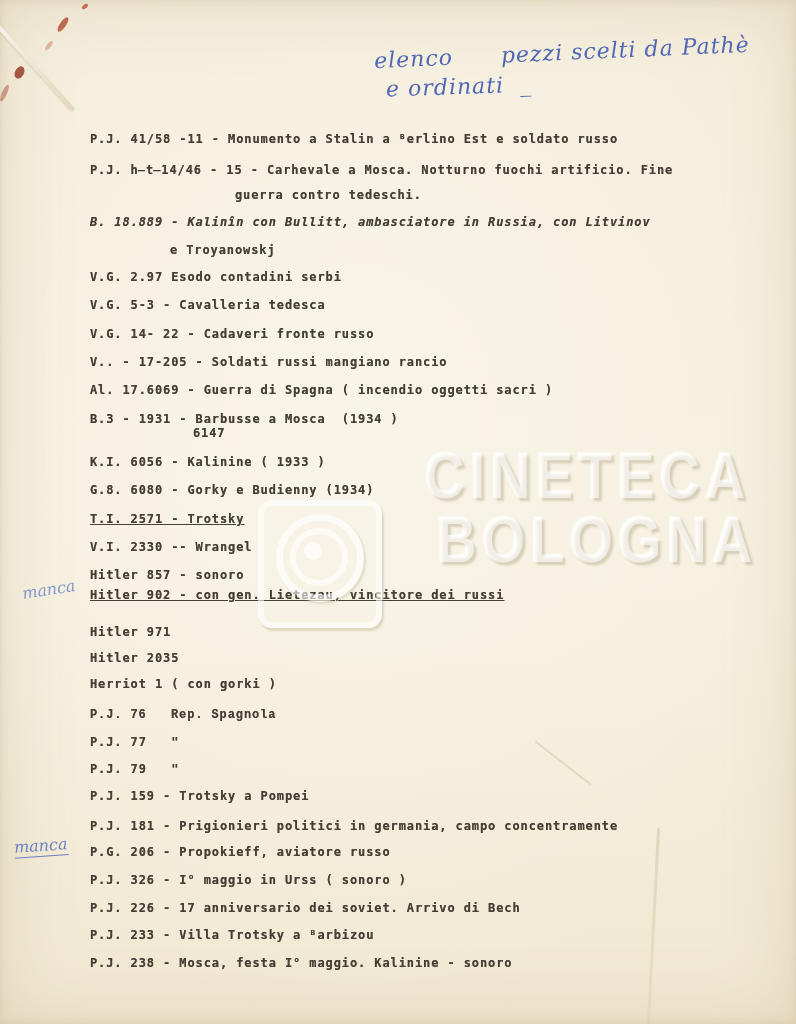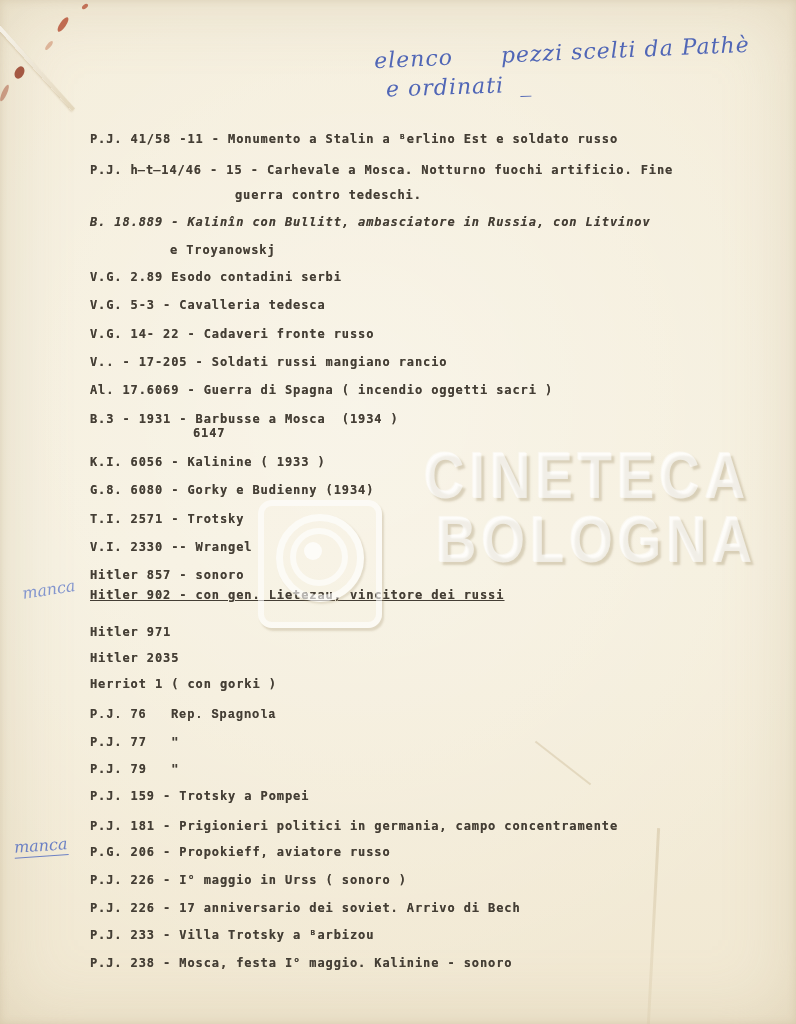--- a/index.html
+++ b/index.html
@@ -106,43 +106,43 @@
   <div class="hand" id="top-note-2" style="color: rgb(80, 102, 182);">e ordinati  _</div>
   <div class="hand" id="margin-note-1">manca</div>
   <div class="hand" id="margin-note-2">manca</div>
 
   <div id="typed-lines">
       <div class="tline" style="top: 132px; left: 90px; color: rgb(68, 62, 53);">P.J. 41/58 -11 - Monumento a Stalin a ᴮerlino Est e soldato russo</div>
       <div class="tline" style="top: 163px; left: 90px; color: rgb(68, 62, 53);">P.J. h̶t̶14/46 - 15 - Carhevale a Mosca. Notturno fuochi artificio. Fine</div>
       <div class="tline" style="top: 188px; left: 235px; color: rgb(68, 62, 53);">guerra contro tedeschi.</div>
       <div class="tline" style="top: 215px; left: 90px; color: rgb(68, 62, 53); font-style: italic;">B. 18.889 - Kalinîn con Bullitt, ambasciatore in Russia, con Litvinov</div>
       <div class="tline" style="top: 243px; left: 170px; color: rgb(68, 62, 53);">e Troyanowskj</div>
-      <div class="tline" style="top: 270px; left: 90px; color: rgb(68, 62, 53);">V.G. 2.89 Esodo contadini serbi</div>
+      <div class="tline" style="top: 270px; left: 90px; color: rgb(68, 62, 53);">V.G. 2.97 Esodo contadini serbi</div>
       <div class="tline" style="top: 298px; left: 90px; color: rgb(68, 62, 53);">V.G. 5-3 - Cavalleria tedesca</div>
       <div class="tline" style="top: 327px; left: 90px; color: rgb(68, 62, 53);">V.G. 14- 22 - Cadaveri fronte russo</div>
       <div class="tline" style="top: 355px; left: 90px; color: rgb(68, 62, 53);">V.. - 17-205 - Soldati russi mangiano rancio</div>
       <div class="tline" style="top: 383px; left: 90px; color: rgb(68, 62, 53);">Al. 17.6069 - Guerra di Spagna ( incendio oggetti sacri )</div>
       <div class="tline" style="top: 412px; left: 90px; color: rgb(68, 62, 53);">B.3 - 1931 - Barbusse a Mosca  (1934 )</div>
       <div class="tline" style="top: 426px; left: 193px; color: rgb(68, 62, 53);">6147</div>
       <div class="tline" style="top: 455px; left: 90px; color: rgb(68, 62, 53);">K.I. 6056 - Kalinine ( 1933 )</div>
       <div class="tline" style="top: 483px; left: 90px; color: rgb(68, 62, 53);">G.8. 6080 - Gorky e Budienny (1934)</div>
-      <div class="tline" style="top: 512px; left: 90px; color: rgb(68, 62, 53);">T.I. 2571 - Trotsky</div>
+      <div class="tline" style="top: 512px; left: 90px; color: rgb(68, 62, 53); text-decoration: underline;">T.I. 2571 - Trotsky</div>
       <div class="tline" style="top: 540px; left: 90px; color: rgb(68, 62, 53);">V.I. 2330 -- Wrangel</div>
       <div class="tline" style="top: 568px; left: 90px; color: rgb(68, 62, 53);">Hitler 857 - sonoro</div>
       <div class="tline" style="top: 588px; left: 90px; color: rgb(68, 62, 53); text-decoration: underline;">Hitler 902 - con gen. Lietezau, vincitore dei russi</div>
       <div class="tline" style="top: 625px; left: 90px; color: rgb(68, 62, 53);">Hitler 971</div>
       <div class="tline" style="top: 651px; left: 90px; color: rgb(68, 62, 53);">Hitler 2035</div>
       <div class="tline" style="top: 677px; left: 90px; color: rgb(68, 62, 53);">Herriot 1 ( con gorki )</div>
       <div class="tline" style="top: 708px; left: 90px; color: rgb(68, 62, 53); font-family: Liberation Mono, monospace;">P.J. 76   Rep. Spagnola</div>
       <div class="tline" style="top: 735px; left: 90px; color: rgb(68, 62, 53);">P.J. 77   "</div>
       <div class="tline" style="top: 762px; left: 90px; color: rgb(68, 62, 53);">P.J. 79   "</div>
       <div class="tline" style="top: 789px; left: 90px; color: rgb(68, 62, 53);">P.J. 159 - Trotsky a Pompei</div>
       <div class="tline" style="top: 819px; left: 90px; color: rgb(68, 62, 53);">P.J. 181 - Prigionieri politici in germania, campo concentramente</div>
       <div class="tline" style="top: 845px; left: 90px; color: rgb(68, 62, 53);">P.G. 206 - Propokieff, aviatore russo</div>
-      <div class="tline" style="top: 873px; left: 90px; color: rgb(68, 62, 53);">P.J. 226 - I° maggio in Urss ( sonoro )</div>
+      <div class="tline" style="top: 873px; left: 90px; color: rgb(68, 62, 53);">P.J. 326 - I° maggio in Urss ( sonoro )</div>
       <div class="tline" style="top: 901px; left: 90px; color: rgb(68, 62, 53);">P.J. 226 - 17 anniversario dei soviet. Arrivo di Bech</div>
       <div class="tline" style="top: 928px; left: 90px; color: rgb(68, 62, 53);">P.J. 233 - Villa Trotsky a ᴮarbizou</div>
       <div class="tline" style="top: 956px; left: 90px; color: rgb(68, 62, 53);">P.J. 238 - Mosca, festa I° maggio. Kalinine - sonoro</div>
     </div>
 
   <div id="watermark">
     <div id="wm-logo">
       <div class="wm-circle" id="wm-circle-outer"></div>
       <div class="wm-circle" id="wm-circle-mid"></div>
       <div class="wm-circle" id="wm-circle-inner"></div>

